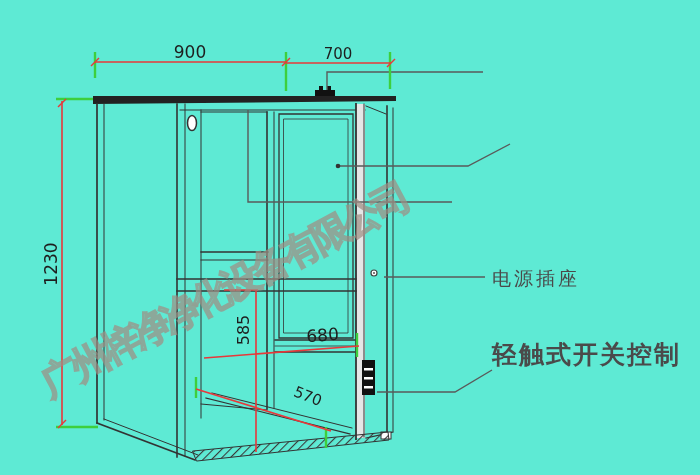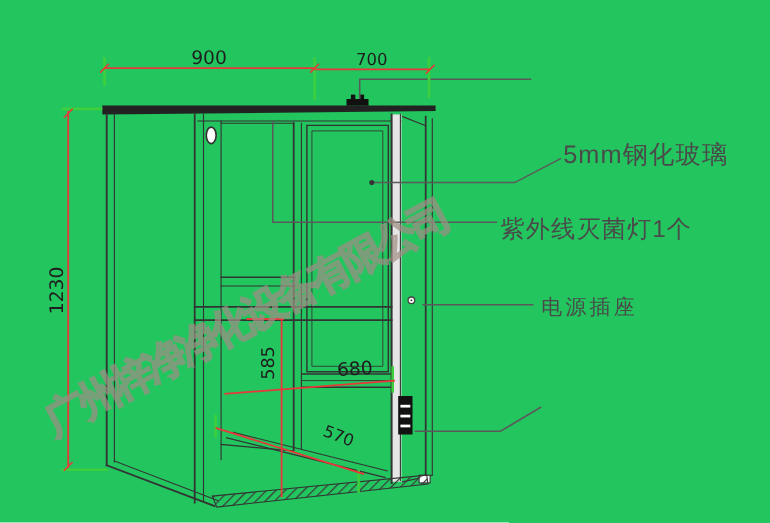--- a/index.html
+++ b/index.html
@@ -1,18 +1,18 @@
 <!DOCTYPE html>
 <html><head>
 <meta charset="utf-8">
 <style>
   html,body{margin:0;padding:0;background:#ffffff;}
   #stage{
     position:relative;width:700px;height:475px;overflow:hidden;
-    background:#22c55e;
+    background:#5eead4;
     font-family:"Liberation Sans","DejaVu Sans",sans-serif;
   }
   #stage svg{position:absolute;left:0;top:0;}
   .callout{
     position:absolute;color:#4a4a4a;white-space:nowrap;
     font-family:"Liberation Sans","DejaVu Sans",sans-serif;
     font-weight:500;
   }
   .co-power {left:505px;top:62px; font-size:21px;letter-spacing:3px;}
   .co-glass {left:512px;top:125px;font-size:23px;letter-spacing:1px;}
@@ -150,19 +150,18 @@
     <g>
       <text class="dimtext" x="190" y="58" text-anchor="middle" font-size="17">900</text>
       <text class="dimtext" x="338" y="59" text-anchor="middle" font-size="15">700</text>
       <text class="dimtext" transform="translate(57,264) rotate(-90)" text-anchor="middle" font-size="17">1230</text>
       <text class="dimtext" transform="translate(249,330) rotate(-90)" text-anchor="middle" font-size="16">585</text>
       <text class="dimtext" transform="translate(323,341) rotate(-4)" text-anchor="middle" font-size="17">680</text>
       <text class="dimtext" transform="translate(306,401) rotate(21)" text-anchor="middle" font-size="15">570</text>
     </g>
   </svg>
 
-  <div class="callout co-glass">5mm钢化玻璃</div>
-  <div class="callout co-uv">紫外线灭菌灯1个</div>
   <div class="callout co-mic">电源插座</div>
+  <div class="callout co-switch">轻触式开关控制</div>
 
   <div id="watermark">广州梓净净化设备有限公司</div>
 
 </div>
 
 </body></html>

